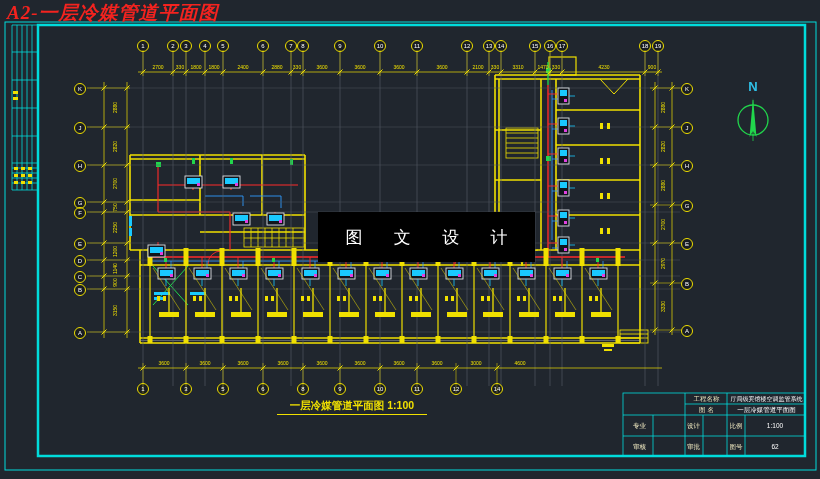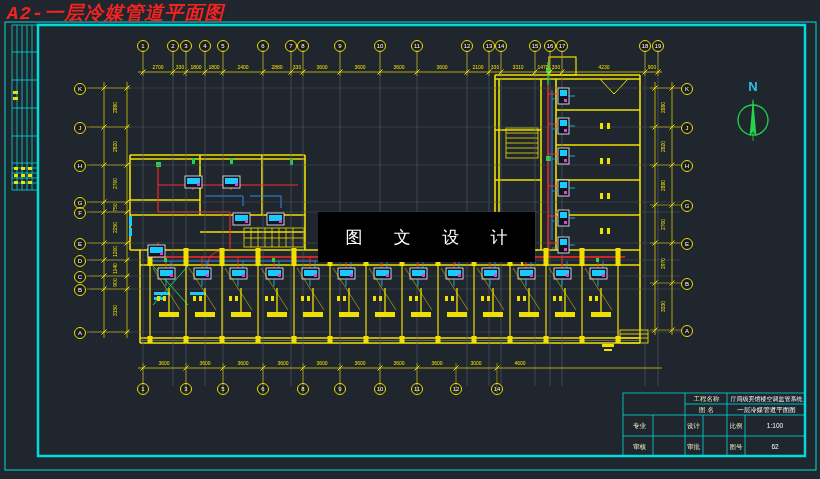--- a/index.html
+++ b/index.html
@@ -6,21 +6,21 @@
   .stage{position:relative;width:820px;height:479px;background:#20262e;overflow:hidden;
          font-family:"Liberation Sans",sans-serif;}
   .abs{position:absolute;}
   svg{position:absolute;left:0;top:0;z-index:1;}
   #overlay{position:absolute;left:0;top:0;width:820px;height:479px;z-index:2;}
   .bub{position:absolute;width:10px;height:10px;border:1px solid #f0e000;border-radius:50%;
        font-size:6px;line-height:10px;text-align:center;color:#fff;background:rgba(0,0,0,.25);}
   .dim{position:absolute;width:24px;font-size:5px;color:#f0e000;text-align:center;line-height:7px;}
   .rot{transform:rotate(-90deg);}
   .sheet-title{left:7px;top:0;font-size:19px;font-weight:bold;font-style:italic;color:#f3231f;
-       letter-spacing:1px;white-space:nowrap;z-index:2;font-family:Liberation Mono, monospace;}
+       letter-spacing:1px;white-space:nowrap;z-index:2;font-family:Liberation Serif, serif;}
   .caption{left:277px;top:399px;width:150px;text-align:center;font-size:10.5px;font-weight:bold;
        color:#f0e000;border-bottom:1px solid #f0e000;padding-bottom:1px;z-index:2;}
   .north-n{left:745px;top:79px;width:16px;text-align:center;font-size:13px;font-weight:bold;
        color:#2fc1e8;z-index:2;}
   .wm{left:318px;top:212px;width:217px;height:50px;background:#000;z-index:3;display:flex;
       align-items:center;justify-content:center;}
   .wm span{color:#fff;font-size:17px;letter-spacing:13px;text-indent:13px;
       font-family:"DejaVu Serif",serif;}
   .tb{position:absolute;z-index:2;font-size:6.5px;color:#efe9c0;text-align:center;
       line-height:10px;white-space:nowrap;overflow:hidden;}
@@ -521,20 +521,21 @@
         <rect x="279" y="220" width="3" height="3" fill="#e040e0"></rect>
         <rect x="148" y="245" width="17" height="12" fill="#10151c" stroke="#dfe3e6" stroke-width="0.9"></rect>
         <rect x="150" y="247" width="13" height="6" fill="#19c9ff"></rect>
         <rect x="160" y="252" width="3" height="3" fill="#e040e0"></rect>
       </g>
   </svg>
 
   <div id="overlay">
     <div class="abs sheet-title">A2-一层冷媒管道平面图</div>
     <div class="abs north-n">N</div>
+    <div class="abs caption">一层冷媒管道平面图 1:100</div>
 
     <div class="tb" style="left:687px;top:394px;width:39px;">工程名称</div>
     <div class="tb tbv" style="left:728px;top:394px;width:77px;font-size:6px;">厅局级宾馆楼空调监管系统</div>
     <div class="tb" style="left:687px;top:405px;width:39px;">图 名</div>
     <div class="tb tbv" style="left:728px;top:405px;width:77px;">一层冷媒管道平面图</div>
     <div class="tb" style="left:626px;top:421px;width:27px;">专业</div>
     <div class="tb" style="left:684px;top:421px;width:19px;">设计</div>
     <div class="tb" style="left:727px;top:421px;width:18px;">比例</div>
     <div class="tb tbv" style="left:745px;top:421px;width:60px;">1:100</div>
     <div class="tb" style="left:626px;top:442px;width:27px;">审核</div>

